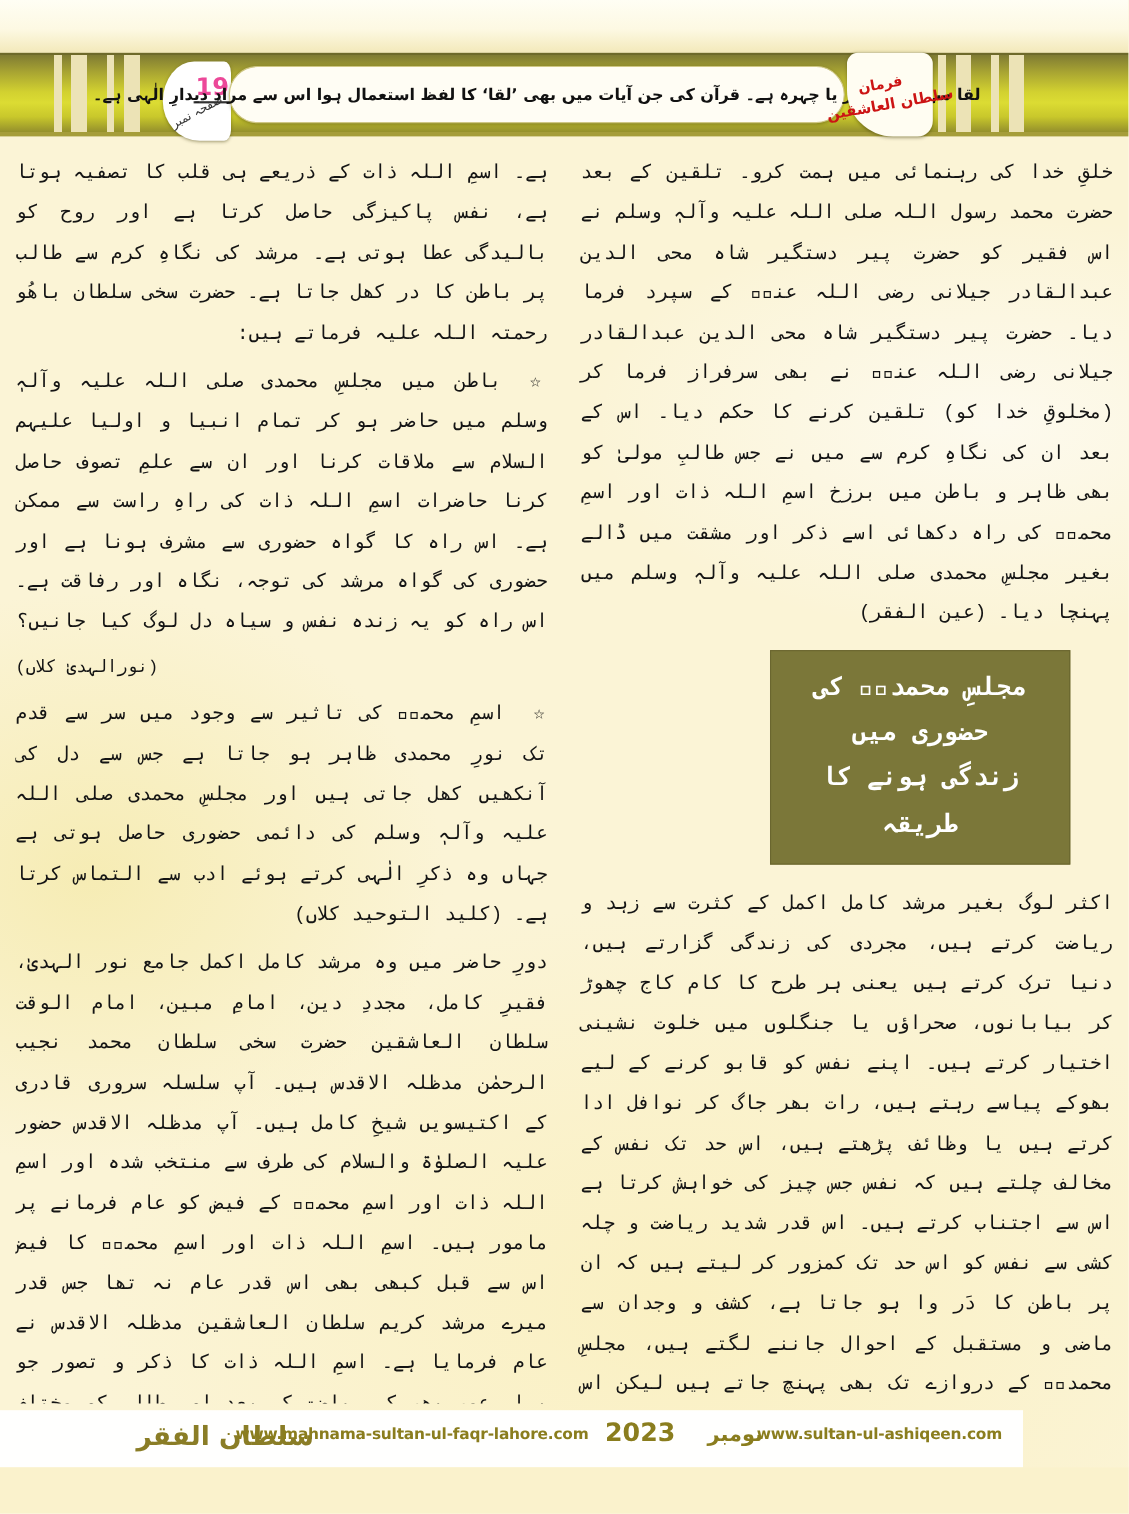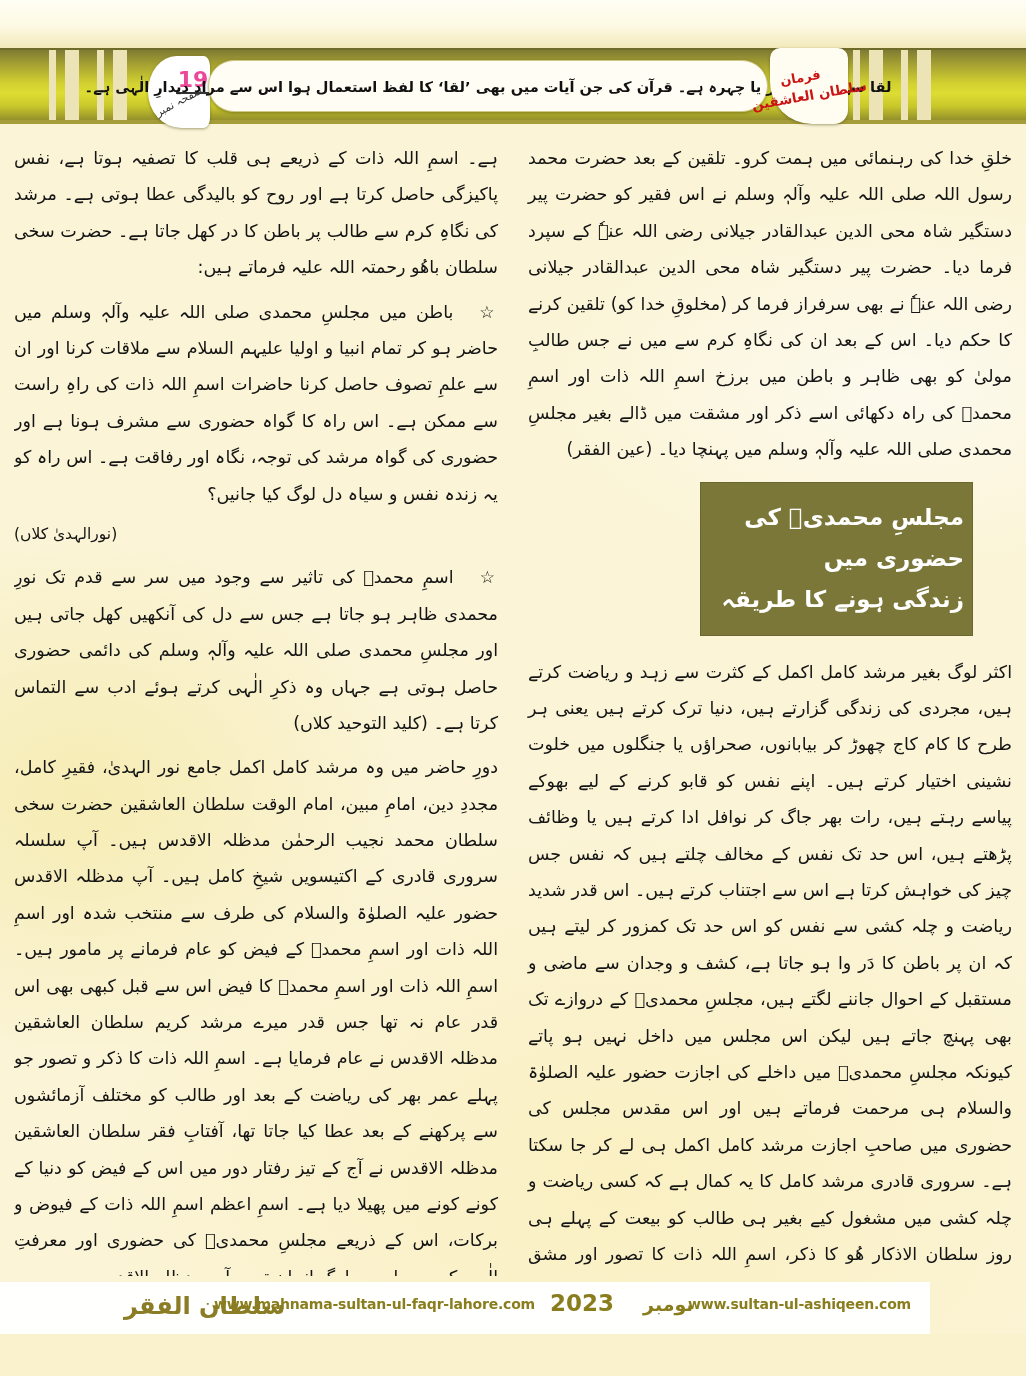--- a/index.html
+++ b/index.html
@@ -31,27 +31,27 @@
     display:flex;align-items:center;justify-content:center;direction:rtl;}
   .headline-pill span{font-size:14.6px;font-weight:bold;color:#111;white-space:nowrap;padding:0 14px;}
   .farman-badge{position:absolute;left:770px;top:-2px;width:78px;height:76px;background:#fffdf2;
     border-radius:10px 10px 14px 42px;box-shadow:0 1px 3px rgba(60,55,0,.45);
     display:flex;flex-direction:column;align-items:center;justify-content:center;direction:rtl;}
   .farman-badge .l1{font-size:13px;color:#cc1414;font-weight:bold;transform:rotate(-10deg);margin-left:-18px;}
   .farman-badge .l2{font-size:13.5px;color:#cc1414;font-weight:bold;transform:rotate(-10deg);margin-top:2px;white-space:nowrap;}
   
   .article{position:absolute;left:14px;top:140px;width:998px;height:1136px;overflow:hidden;
     display:flex;direction:rtl;gap:30px;}
-  .col{width:484px;direction:rtl;}
+  .col{width:484px;direction:rtl;font-family:Liberation Mono, monospace;}
   .col p{margin:0 0 8px 0;font-size:17.5px;line-height:2.08;color:#141414;text-align:justify;}
   .star{font-size:17px;margin-left:26px;color:#111;}
   .cite-line{font-size:15.5px;color:#141414;text-align:left;margin:0 0 10px 0;line-height:1.9;}
   .heading-box{background:#7b7739;border:1px solid #6a662f;color:#fff;text-align:center;
     margin:14px 39px 18px 0;margin-left:172px;padding:14px 8px;}
-  .heading-box div{font-size:23px;line-height:1.8;font-weight:bold;text-align:right;}
+  .heading-box div{font-size:23px;line-height:1.8;font-weight:bold;}
   
   .footer-band{position:absolute;left:0;top:1282px;width:930px;height:52px;background:#fffffe;}
   .footer-band .logo{position:absolute;left:124px;top:3px;font-size:24px;font-weight:bold;color:#8a7d26;direction:rtl;line-height:1.8;}
   .f-url{position:absolute;top:14px;font-size:14px;font-weight:bold;color:#8a7d1e;letter-spacing:-0.2px;}
   .f-url.left{left:214px;}
   .f-url.right{left:688px;}
   .issue{position:absolute;left:550px;top:8px;direction:rtl;color:#8a7d1e;}
   .issue .mo{font-size:19px;font-weight:bold;margin-left:24px;}
   .issue .yr{font-size:23px;font-weight:bold;letter-spacing:.5px;}
   .bottom-strip{position:absolute;left:0;top:1334px;width:1026px;height:42px;background:#faf2cc;}

